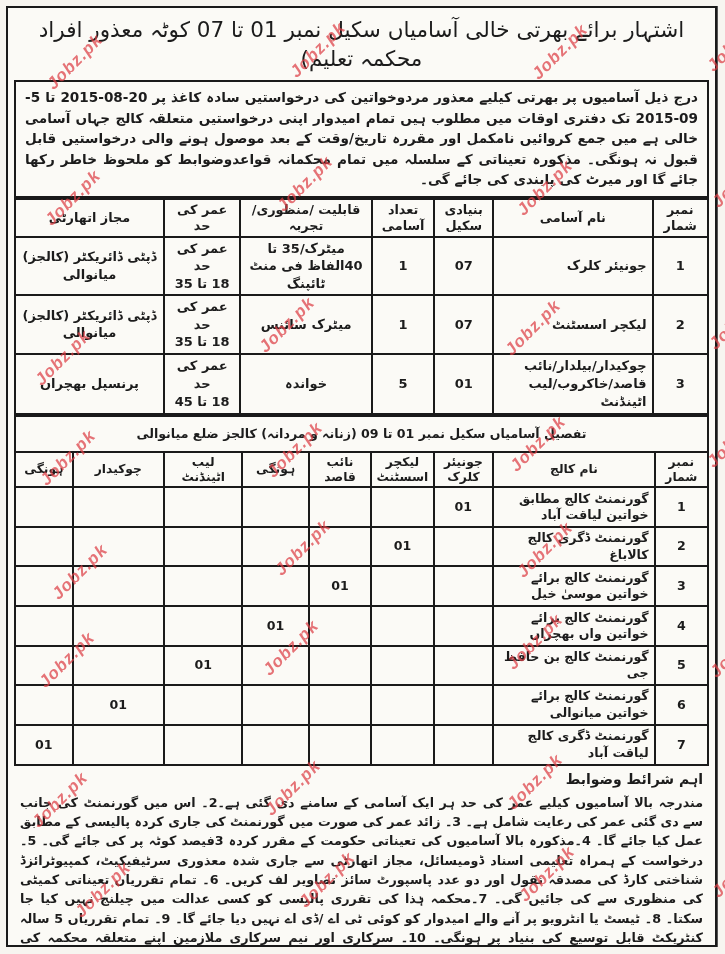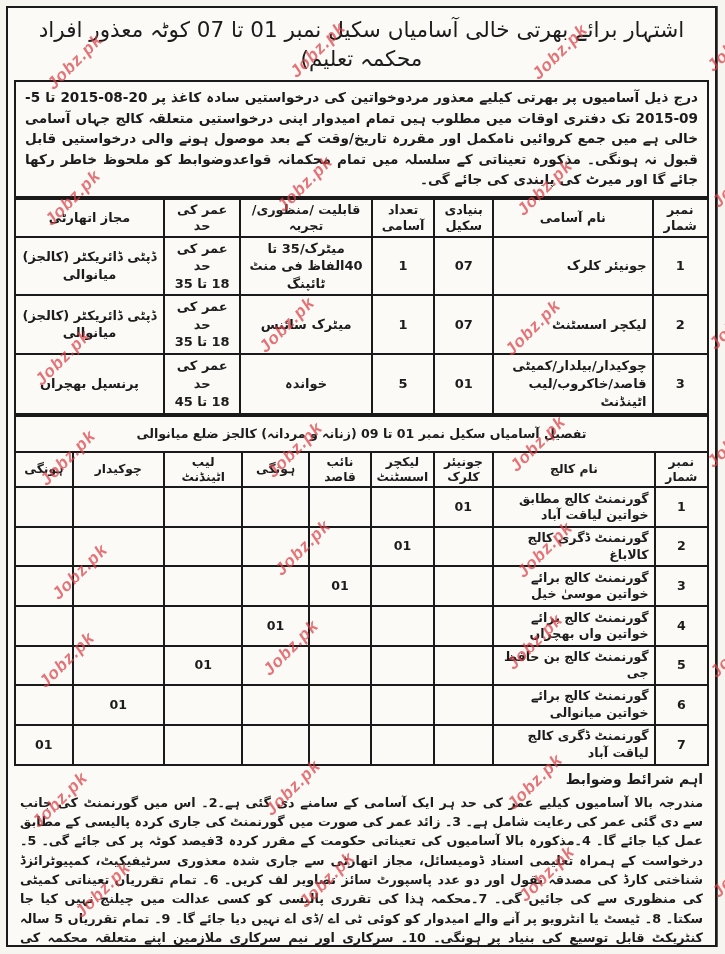--- a/index.html
+++ b/index.html
@@ -140,21 +140,21 @@
       <td>1</td>
       <td>میٹرک سائنس</td>
       <td>
         <div>عمر کی حد</div>
         <div>18 تا 35</div>
       </td>
       <td>ڈپٹی ڈائریکٹر (کالجز) میانوالی</td>
     </tr>
     <tr class="r3">
       <td>3</td>
-      <td class="cell-post">چوکیدار/بیلدار/کمیٹی قاصد/خاکروب/لیب اٹینڈنٹ</td>
+      <td class="cell-post">چوکیدار/بیلدار/نائب قاصد/خاکروب/لیب اٹینڈنٹ</td>
       <td>01</td>
       <td>5</td>
       <td>خواندہ</td>
       <td>
         <div>عمر کی حد</div>
         <div>18 تا 45</div>
       </td>
       <td>پرنسپل بھچراں</td>
     </tr>
   </tbody>

